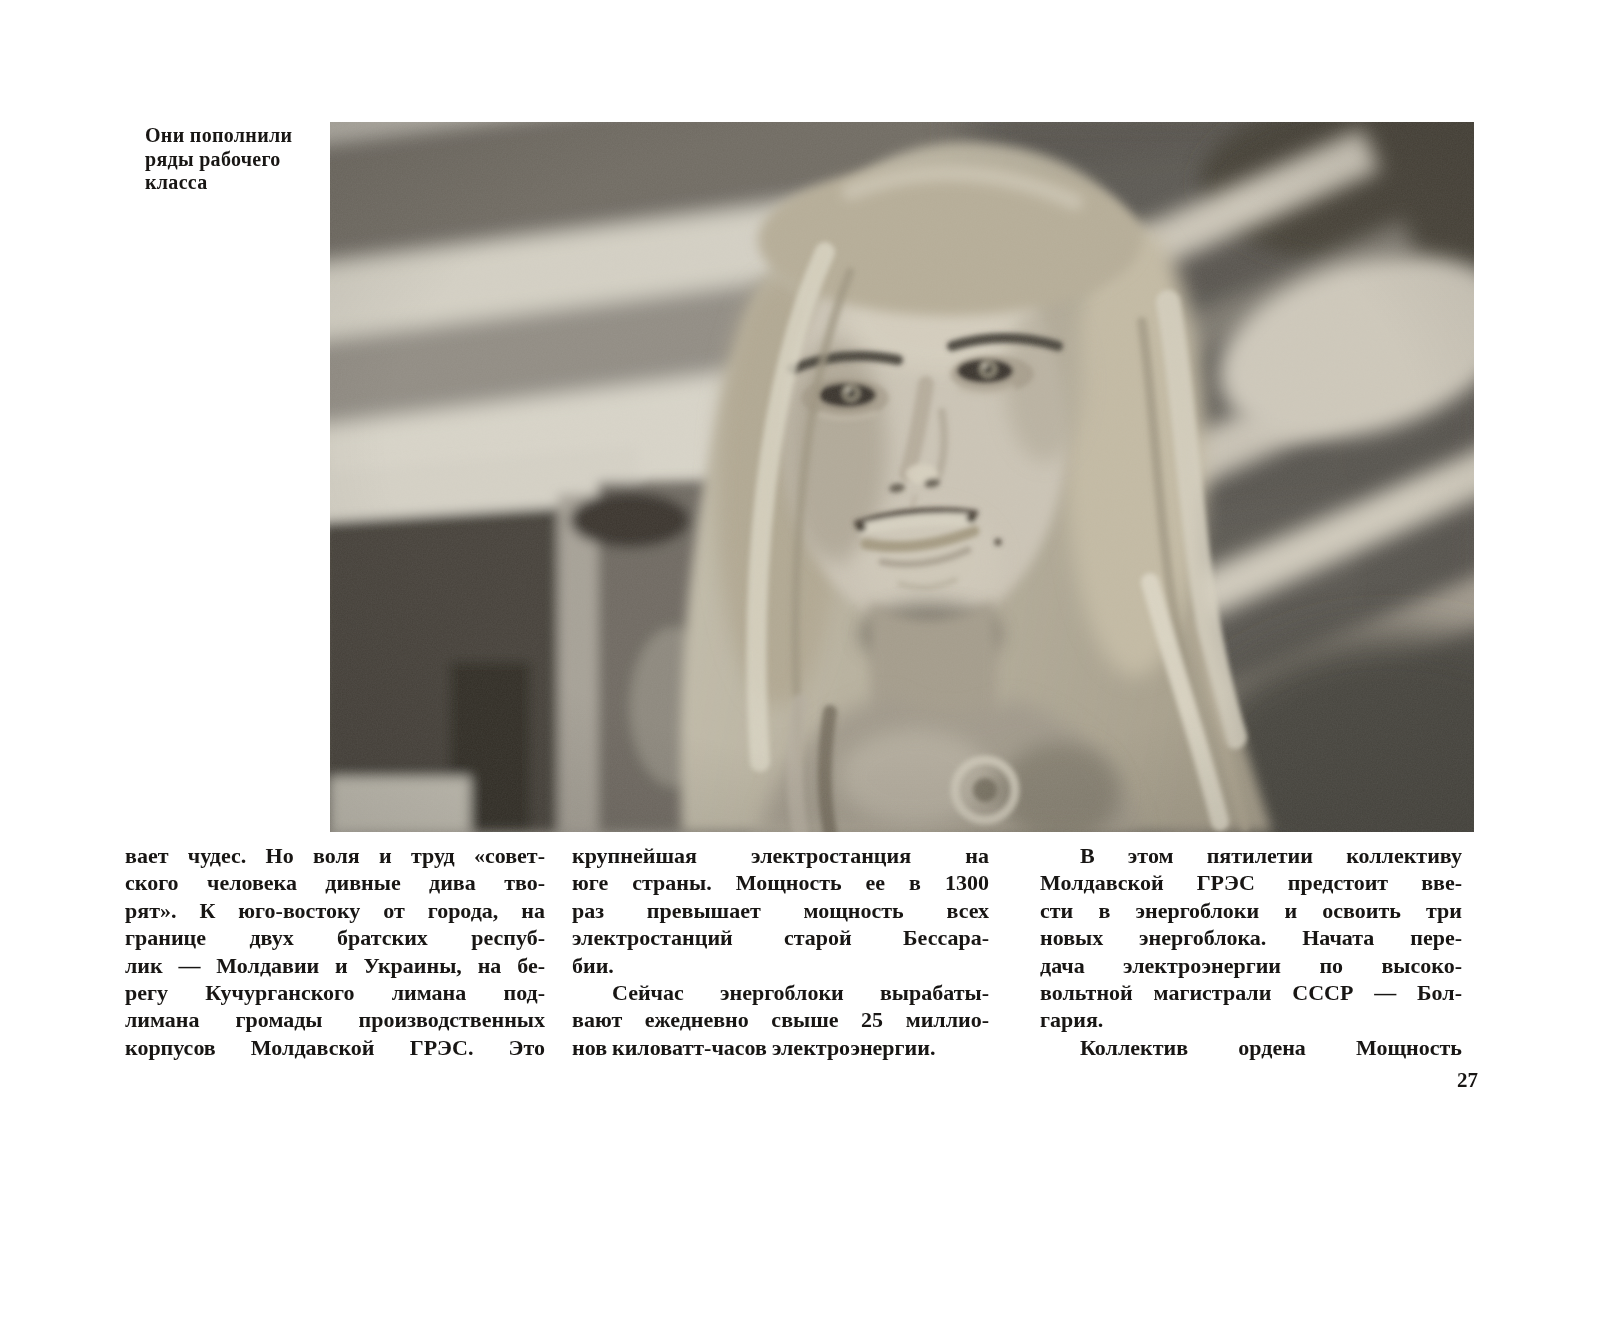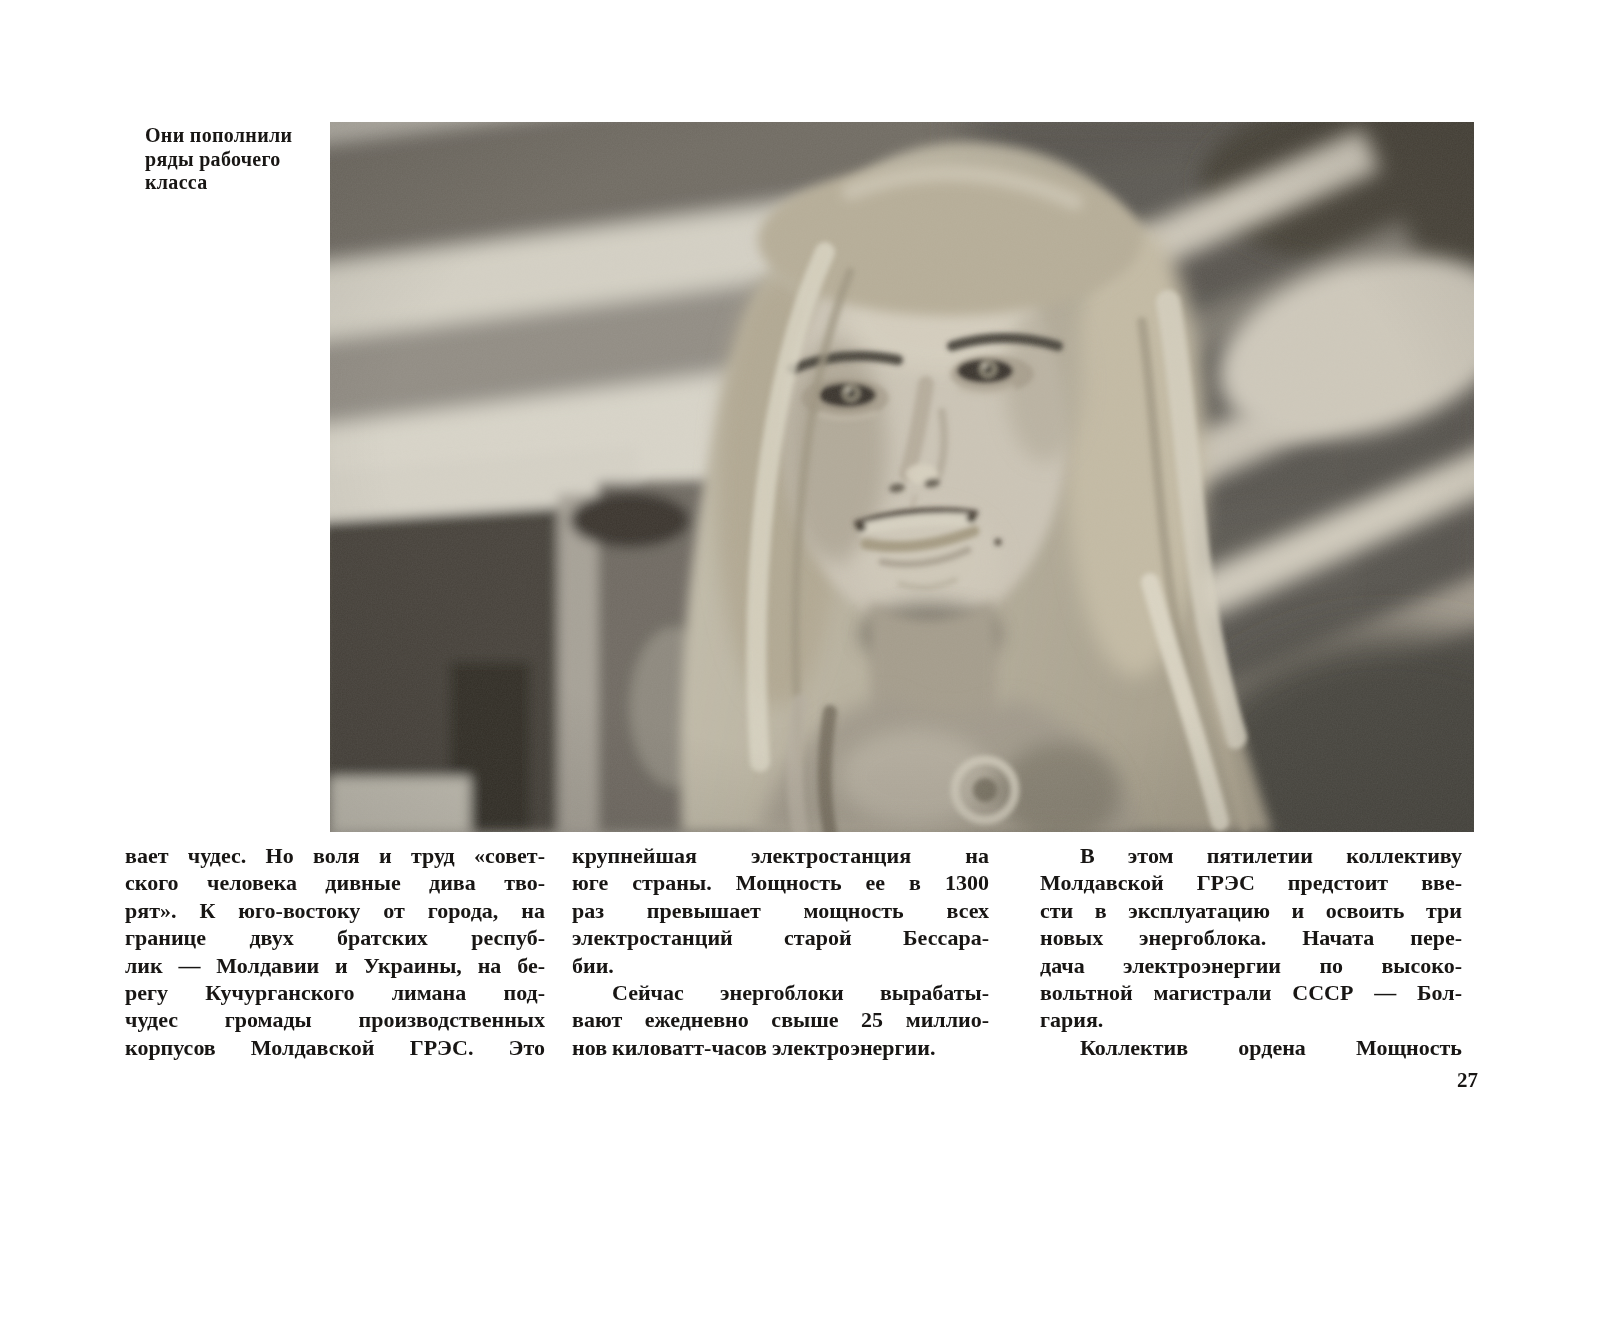--- a/index.html
+++ b/index.html
@@ -205,37 +205,37 @@
     </svg>
   </figure>
 
   <div class="col" data-column="0">
       <div class="line j">вает чудес. Но воля и труд «совет-</div>
       <div class="line j">ского человека дивные дива тво-</div>
       <div class="line j">рят». К юго-востоку от города, на</div>
       <div class="line j">границе двух братских респуб-</div>
       <div class="line j">лик — Молдавии и Украины, на бе-</div>
       <div class="line j">регу Кучурганского лимана под-</div>
-      <div class="line j">чудес громады производственных</div>
+      <div class="line j">лимана громады производственных</div>
       <div class="line j">корпусов Молдавской ГРЭС. Это</div>
     </div>
   <div class="col" data-column="1">
       <div class="line j">крупнейшая электростанция на</div>
       <div class="line j">юге страны. Мощность ее в 1300</div>
       <div class="line j">раз превышает мощность всех</div>
       <div class="line j">электростанций старой Бессара-</div>
       <div class="line">бии.</div>
       <div class="line j ind">Сейчас энергоблоки вырабаты-</div>
       <div class="line j">вают ежедневно свыше 25 миллио-</div>
       <div class="line">нов киловатт-часов электроэнергии.</div>
     </div>
   <div class="col" data-column="2">
       <div class="line j ind">В этом пятилетии коллективу</div>
       <div class="line j">Молдавской ГРЭС предстоит вве-</div>
-      <div class="line j">сти в эксплуатацию и освоить три</div>
+      <div class="line j">сти в энергоблоки и освоить три</div>
       <div class="line j">новых энергоблока. Начата пере-</div>
       <div class="line j">дача электроэнергии по высоко-</div>
       <div class="line j">вольтной магистрали СССР — Бол-</div>
       <div class="line">гария.</div>
       <div class="line j ind">Коллектив ордена Мощность</div>
     </div>
 
   <div class="pageno">27</div>
 </div>
 

